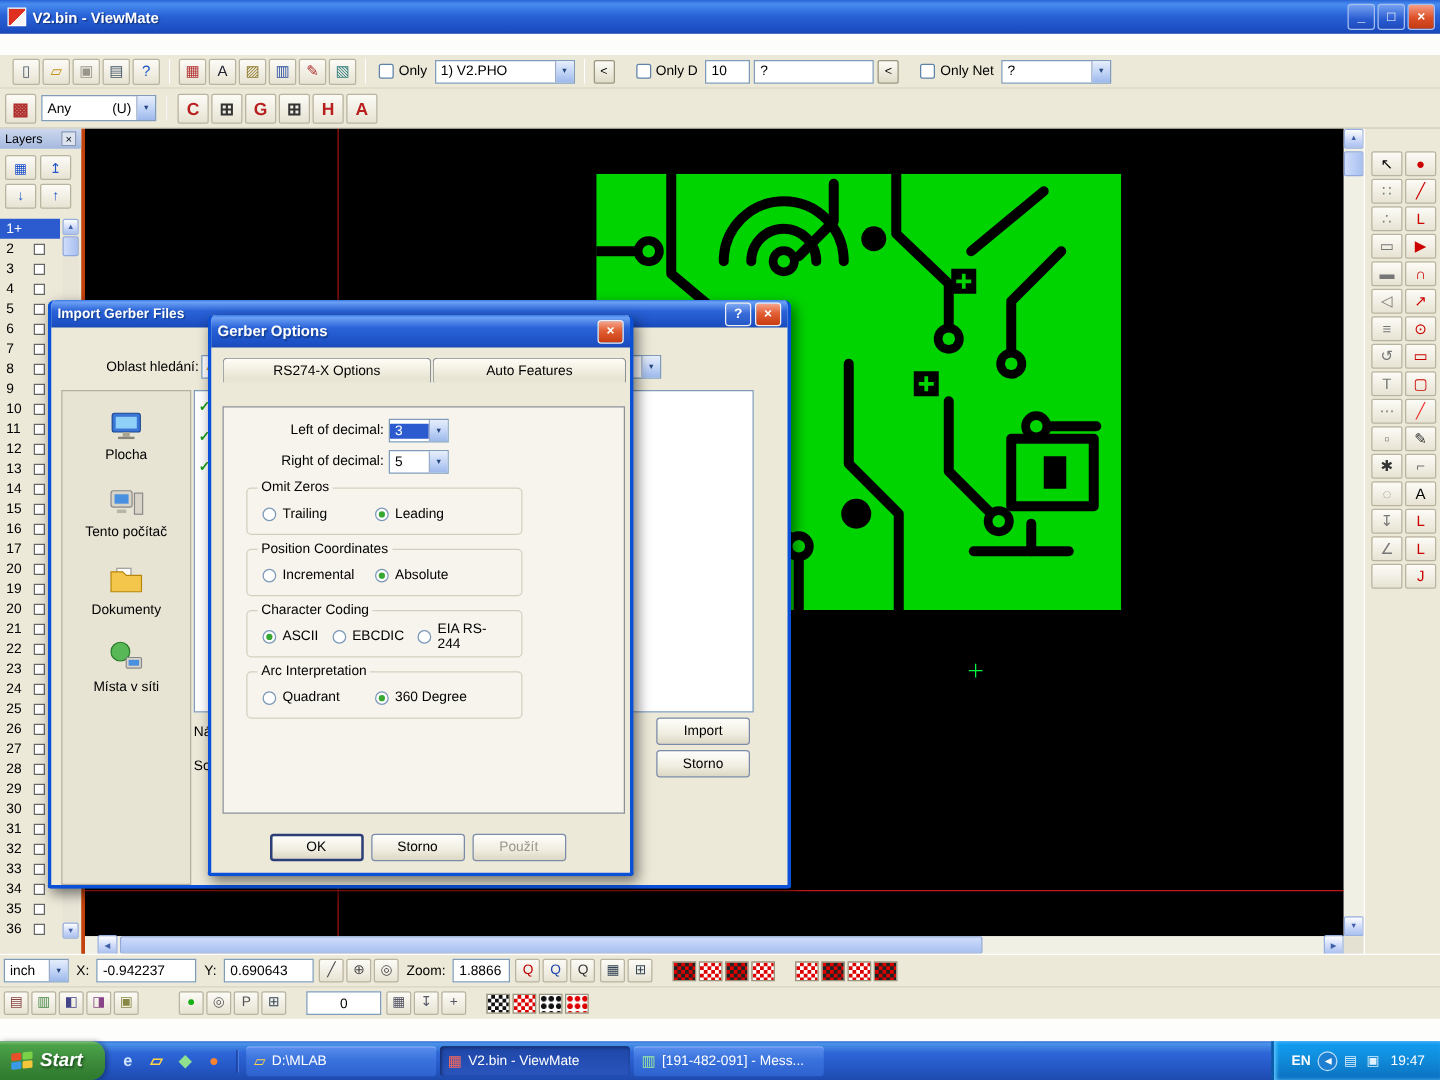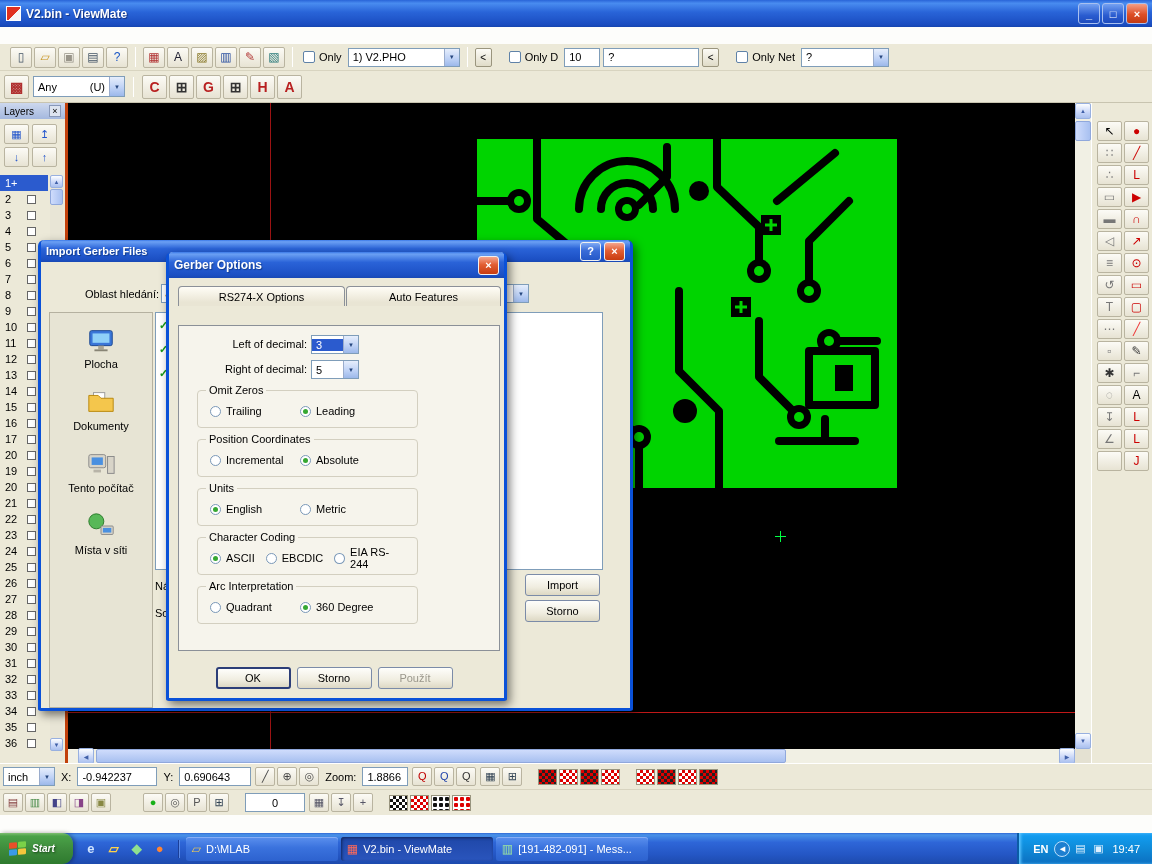--- a/index.html
+++ b/index.html
@@ -146,21 +146,21 @@
 .group.wide .opt{width:auto;margin-right:11px}
 .radio{width:11px;height:11px;border-radius:50%;background:#fff;border:1px solid #7a98b8;position:relative;display:inline-block}
 .radio.on::after{content:"";position:absolute;left:2px;top:2px;width:5px;height:5px;border-radius:50%;background:#36a832}
 .dlg-btns{position:absolute;left:0;top:389px;width:100%;display:flex;justify-content:center;gap:6px;padding-right:5px}
 
 
 #taskbar{position:absolute;left:0;top:833px;width:1152px;height:31px;z-index:90;display:flex;align-items:center;
  background:linear-gradient(180deg,#3168d5 0%,#4993e8 6%,#2e66d8 30%,#2456c4 70%,#1d4aad 100%)}
 #start{height:31px;display:flex;align-items:center;gap:6px;padding:0 18px 0 9px;
  background:linear-gradient(180deg,#7ebe71 0%,#4aa248 10%,#3d8a3b 55%,#2e7a2e 100%);
- border-radius:0 11px 11px 0;color:#fff;font-weight:bold;font-style:italic;font-size:10px;
+ border-radius:0 11px 11px 0;color:#fff;font-weight:bold;font-style:italic;font-size:15px;
  text-shadow:1px 1px 2px #1a4a1a;box-shadow:2px 0 4px rgba(0,0,0,.35)}
 .flag{display:grid;grid-template-columns:8px 8px;grid-template-rows:6px 6px;gap:1px;transform:skewY(-6deg)}
 .flag i{border-radius:1px;display:block}
 .f-r{background:#e8502a}.f-g{background:#7ad148}.f-b{background:#3a9ae8}.f-y{background:#f4c63c}
 #qlaunch{display:flex;gap:5px;padding:0 9px;align-items:center;border-right:1px solid #1b3f98;box-shadow:1px 0 0 #5a8ae8}
 .ql{width:18px;height:18px;display:flex;align-items:center;justify-content:center;font-size:13px;font-weight:bold}
 #tasks{display:flex;gap:3px;align-items:center;flex:1;padding-left:7px}
 .task{width:152px;height:24px;border-radius:3px;display:flex;align-items:center;gap:5px;padding:0 6px;color:#fff;
  background:linear-gradient(180deg,#5b90ee,#3a72dd 45%,#2d62cf);box-shadow:inset 0 1px 0 #88aef5;white-space:nowrap;overflow:hidden}
 .task.active{background:linear-gradient(180deg,#1f47a8,#2a55bd);box-shadow:inset 1px 1px 3px #10265e}
@@ -629,33 +629,33 @@
           <svg width="30" height="30" viewBox="0 0 32 32">
               <rect x="4" y="6" width="24" height="16" rx="2" fill="#3a76d8" stroke="#1a4690"></rect>
               <rect x="7" y="9" width="18" height="10" fill="#8fd0f8"></rect>
               <rect x="13" y="22" width="6" height="4" fill="#a8a494"></rect>
               <rect x="9" y="26" width="14" height="2" fill="#888475"></rect>
             </svg>
           <span>Plocha</span>
         </div>
         <div class="place">
           <svg width="30" height="30" viewBox="0 0 32 32">
-              <rect x="8" y="6" width="12" height="8" fill="#fff" stroke="#999"></rect>
-              <path d="M3 9 L13 9 L16 12 L29 12 L29 26 L3 26 Z" fill="#f4c64c" stroke="#b8860b"></path>
-            </svg>
-          <span>Dokumenty</span>
-        </div>
-        <div class="place">
-          <svg width="30" height="30" viewBox="0 0 32 32">
               <rect x="3" y="6" width="18" height="14" rx="2" fill="#d8d4c8" stroke="#888"></rect>
               <rect x="6" y="9" width="12" height="8" fill="#4a90e0"></rect>
               <rect x="23" y="8" width="7" height="18" fill="#d8d4c8" stroke="#888"></rect>
               <rect x="8" y="22" width="8" height="3" fill="#b8b4a8"></rect>
             </svg>
           <span>Tento počítač</span>
+        </div>
+        <div class="place">
+          <svg width="30" height="30" viewBox="0 0 32 32">
+              <rect x="8" y="6" width="12" height="8" fill="#fff" stroke="#999"></rect>
+              <path d="M3 9 L13 9 L16 12 L29 12 L29 26 L3 26 Z" fill="#f4c64c" stroke="#b8860b"></path>
+            </svg>
+          <span>Dokumenty</span>
         </div>
         <div class="place">
           <svg width="30" height="30" viewBox="0 0 32 32">
               <circle cx="11" cy="11" r="8" fill="#58b858" stroke="#2a7a2a"></circle>
               <rect x="16" y="16" width="13" height="9" rx="1" fill="#d8d4c8" stroke="#888"></rect>
               <rect x="18" y="18" width="9" height="5" fill="#4a90e0"></rect>
             </svg>
           <span>Místa v síti</span>
         </div>
       </div>
@@ -712,33 +712,20 @@
                 <label class="opt">
                   <span class="radio"></span>
                   <span>Incremental</span>
                 </label>
                 <label class="opt">
                   <span class="radio on"></span>
                   <span>Absolute</span>
                 </label>
               </div>
             </div>
-            <div class="group">
-              <span class="legend">Units</span>
-              <div class="opts">
-                <label class="opt">
-                  <span class="radio on"></span>
-                  <span>English</span>
-                </label>
-                <label class="opt">
-                  <span class="radio"></span>
-                  <span>Metric</span>
-                </label>
-              </div>
-            </div>
             <div class="group wide">
               <span class="legend">Character Coding</span>
               <div class="opts">
                 <label class="opt">
                   <span class="radio on"></span>
                   <span>ASCII</span>
                 </label>
                 <label class="opt">
                   <span class="radio"></span>
                   <span>EBCDIC</span>

